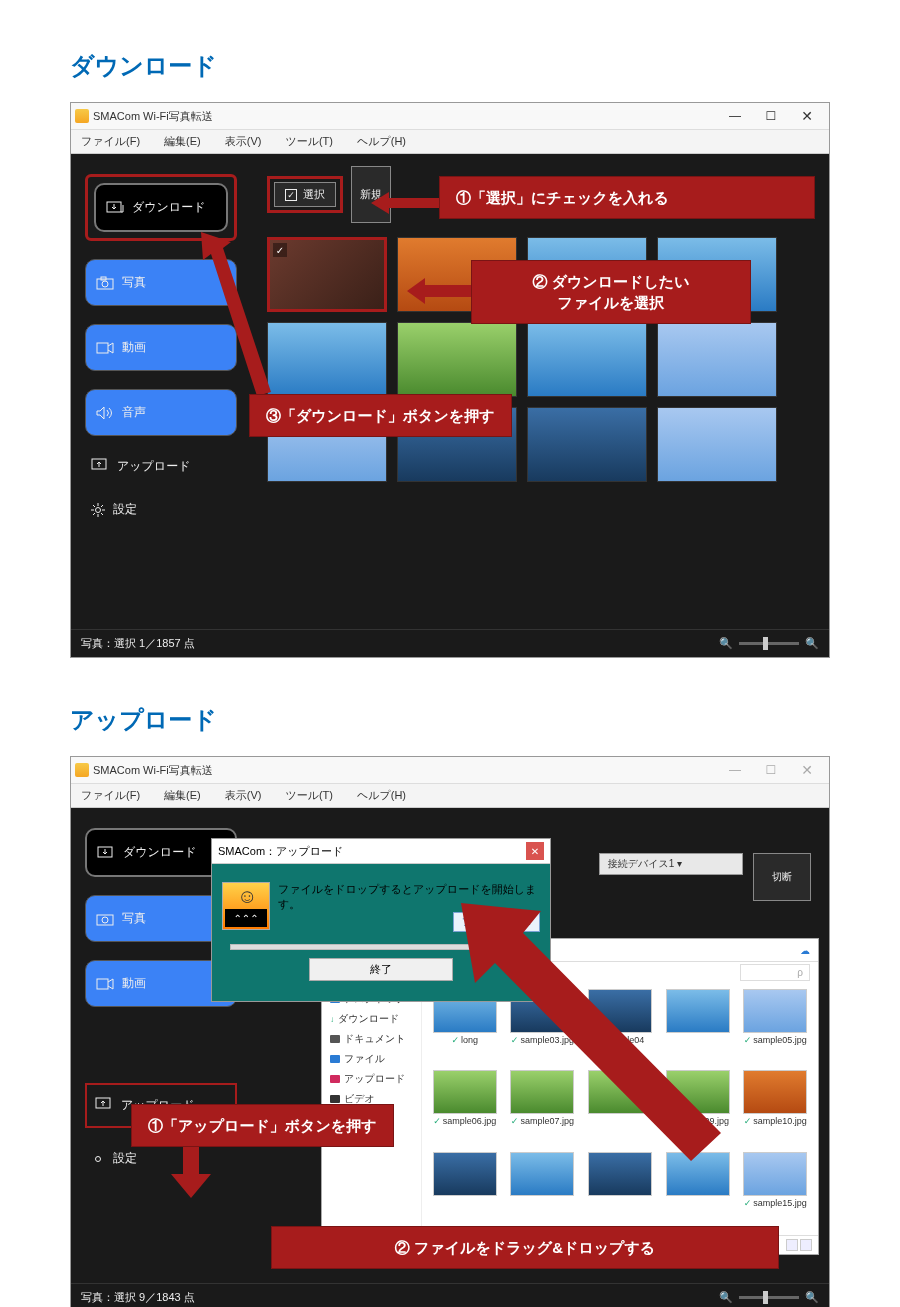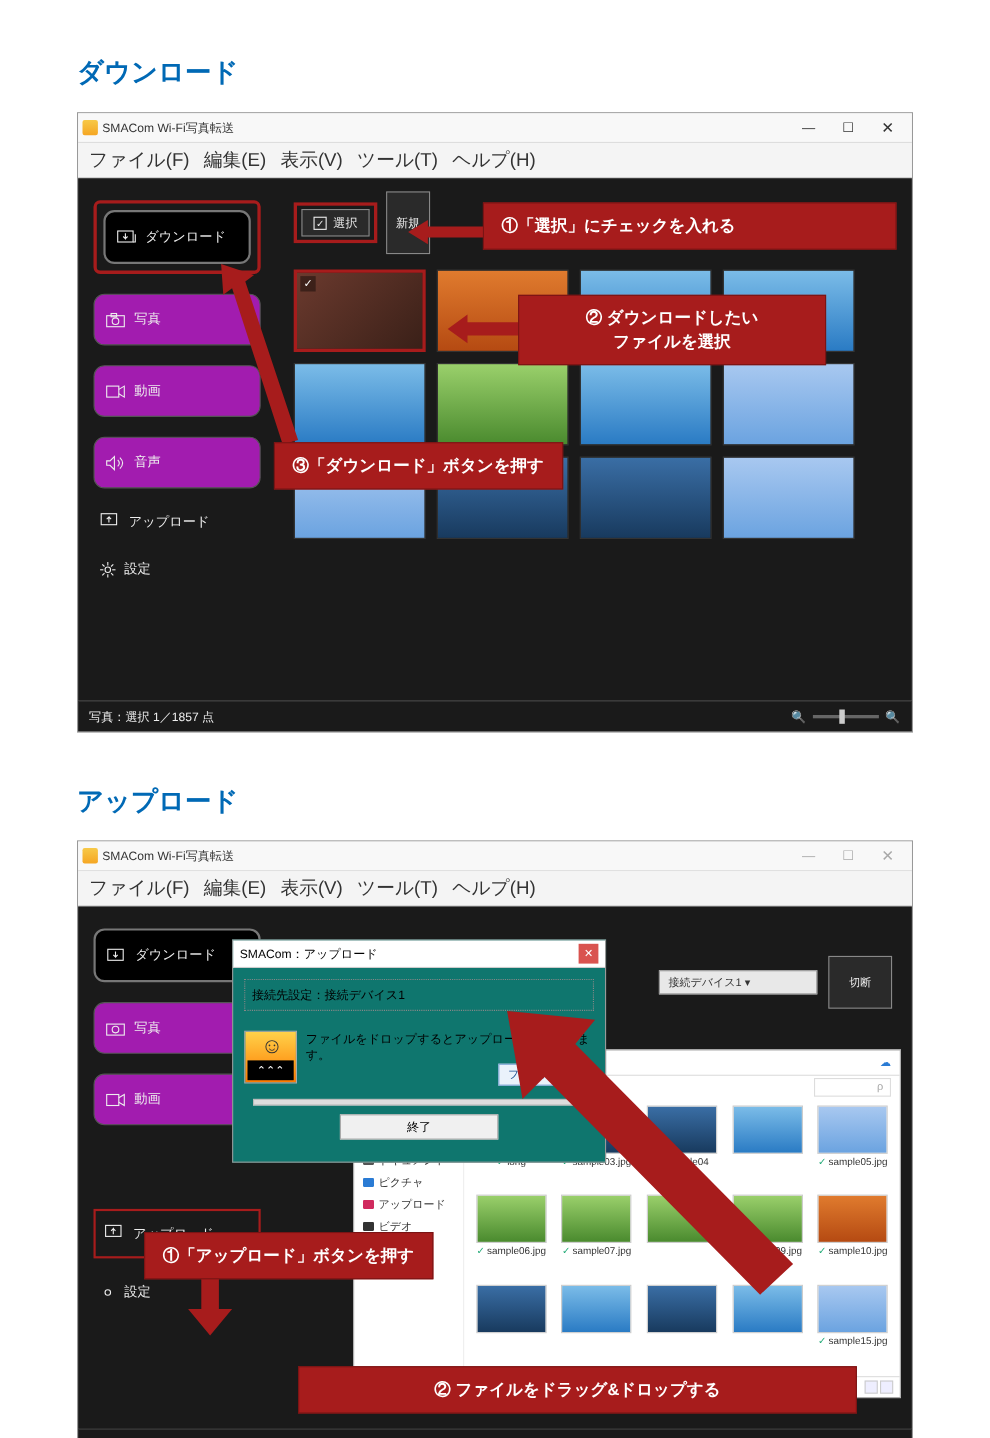--- a/index.html
+++ b/index.html
@@ -5,25 +5,25 @@
 *{margin:0;padding:0;box-sizing:border-box;font-family:"Meiryo","MS Gothic",sans-serif}
 body{background:#fff;width:900px}
 .page{padding:20px 70px}
 .section-title{color:#0069b5;font-size:24px;font-weight:bold;margin:30px 0 20px}
 .app-window{border:1px solid #999;background:#f0f0f0;position:relative;margin-bottom:46px}
 .titlebar{display:flex;align-items:center;padding:2px 4px;background:#f8f8f8;font-size:11px;color:#333;border-bottom:1px solid #ddd}
 .titlebar-icon{width:14px;height:14px;margin-right:4px;background:linear-gradient(#f7c948,#f5a623);border-radius:2px}
 .titlebar-ctrls{margin-left:auto;display:flex;gap:0}
 .titlebar-ctrls span{width:36px;height:22px;display:flex;align-items:center;justify-content:center;font-size:12px;color:#333}
 .titlebar-ctrls .close-x{font-size:14px}
-.menubar{display:flex;gap:1px;padding:2px 4px;background:#f4f4f4;font-size:17px;color:#333;border-bottom:1px solid #ccc}
+.menubar{display:flex;gap:12px;padding:2px 4px;background:#f4f4f4;font-size:11px;color:#333;border-bottom:1px solid #ccc}
 .menubar span{padding:2px 6px}
 .app-body{display:flex;background:#1a1a1a;height:475px;position:relative}
 .sidebar{width:180px;padding:20px 14px 10px;display:flex;flex-direction:column;gap:18px;color:#eee}
-.side-btn{border:1px solid #555;border-radius:10px;padding:14px 10px;display:flex;align-items:center;gap:8px;font-size:12px;background:#a21caf;cursor:pointer}
+.side-btn{border:1px solid #555;border-radius:10px;padding:14px 10px;display:flex;align-items:center;gap:8px;font-size:12px;background:#3b82f6;cursor:pointer}
 .side-btn.primary{background:#000;border:2px solid #777}
 .side-btn .icon{width:18px;height:14px;display:inline-flex;align-items:center;justify-content:center}
 .download-hl{border:3px solid #a71c1c;border-radius:6px;padding:6px}
 .side-link{display:flex;align-items:center;gap:8px;font-size:12px;color:#eee;padding:4px 6px;cursor:pointer}
 .gear{display:inline-block;width:14px;height:14px}
 .main-area{flex:1;padding:12px 16px;position:relative;overflow:hidden}
 .toolbar-row{display:flex;align-items:center;gap:8px;margin-bottom:14px}
 .select-box{border:3px solid #a71c1c;padding:3px 4px;display:inline-block}
 .select-inner{border:1px solid #888;background:#2a2a2a;padding:4px 10px;color:#eee;font-size:11px;display:flex;align-items:center;gap:6px}
 .chk{width:12px;height:12px;border:1px solid #eee;display:inline-flex;align-items:center;justify-content:center;font-size:9px;color:#eee}
@@ -62,21 +62,21 @@
 .exp-nav .folder-i{width:10px;height:8px;background:#f7c948;border-radius:1px}
 .exp-nav .dl-i{color:#2a7;font-size:8px}
 .exp-grid{flex:1;padding:6px;display:grid;grid-template-columns:repeat(5,1fr);gap:4px;overflow:hidden}
 .exp-item{display:flex;flex-direction:column;align-items:center;font-size:9px}
 .exp-thumb{width:64px;height:44px;background:linear-gradient(#7aa3d4,#2a5b9c);border:1px solid #ccc;margin-bottom:2px}
 .exp-name{display:flex;align-items:center;gap:2px;color:#333}
 .green-chk{color:#2a7;font-size:9px}
 .exp-status{border-top:1px solid #ddd;padding:2px 6px;color:#555;font-size:10px;display:flex;align-items:center}
 .exp-status .vbar{margin-left:auto;display:flex;gap:2px}
 .exp-status .vbar span{width:12px;height:12px;border:1px solid #ccc;background:#eef}
-.conn-bar{position:absolute;top:45px;right:18px;display:flex;gap:10px;align-items:center;z-index:10}
+.conn-bar{position:absolute;top:45px;right:18px;display:flex;gap:10px;align-items:flex-start;z-index:10}
 .conn-sel{border:1px solid #999;background:#e8e8e8;padding:3px 60px 3px 8px;font-size:10px;color:#333}
 .disc-btn{border:1px solid #888;background:#2a2a2a;color:#eee;padding:16px 18px;font-size:10px;cursor:pointer}
 .upload-hl{border:2px solid #a71c1c;padding:2px}
 
 .t1{background:linear-gradient(135deg,#6b3a2e,#3a2018)}
 .t2{background:linear-gradient(#e07b2e,#b54a12)}
 .t3{background:linear-gradient(#7bbce8,#2a7bc4)}
 .t4{background:linear-gradient(#9ad06b,#4a8a2e)}
 .t5{background:linear-gradient(#3a6ea5,#183a5e)}
 .t6{background:linear-gradient(#a8c8f0,#6ba3e0)}
@@ -311,21 +311,20 @@
       <div class="conn-sel"><span>接続デバイス1</span> ▾</div>
       <div class="disc-btn">切断</div>
     </div>
 
     <div class="dialog">
       <div class="dialog-title">
         <span>SMACom：アップロード</span>
         <span class="dclose">✕</span>
       </div>
       <div class="dialog-body">
-        <div class="dotted-box">接続先設定：接続デバイス1</div>
         <div class="dlg-row">
           <div class="dlg-icon">
                 <div class="wifi-bars">⌃⌃⌃</div>
               </div>
           <div style="flex:1;display:flex;flex-direction:column;justify-content:space-between">
             <span>ファイルをドロップするとアップロードを開始します。</span>
             <span class="file-btn">ファイル選択...</span>
           </div>
         </div>
         <div class="thin-gray-bar"></div>
@@ -353,21 +352,21 @@
           <div>
                 <span class="dl-i">↓</span>
                 <span>ダウンロード</span>
               </div>
           <div>
                 <span class="folder-i" style="background:#555"></span>
                 <span>ドキュメント</span>
               </div>
           <div>
                 <span class="folder-i" style="background:#2a7bd4"></span>
-                <span>ピクチャ</span>
+                <span>ファイル</span>
               </div>
           <div>
                 <span class="folder-i" style="background:#d02a5e"></span>
                 <span>アップロード</span>
               </div>
           <div>
                 <span class="folder-i" style="background:#333"></span>
                 <span>ビデオ</span>
               </div>
           <div>

